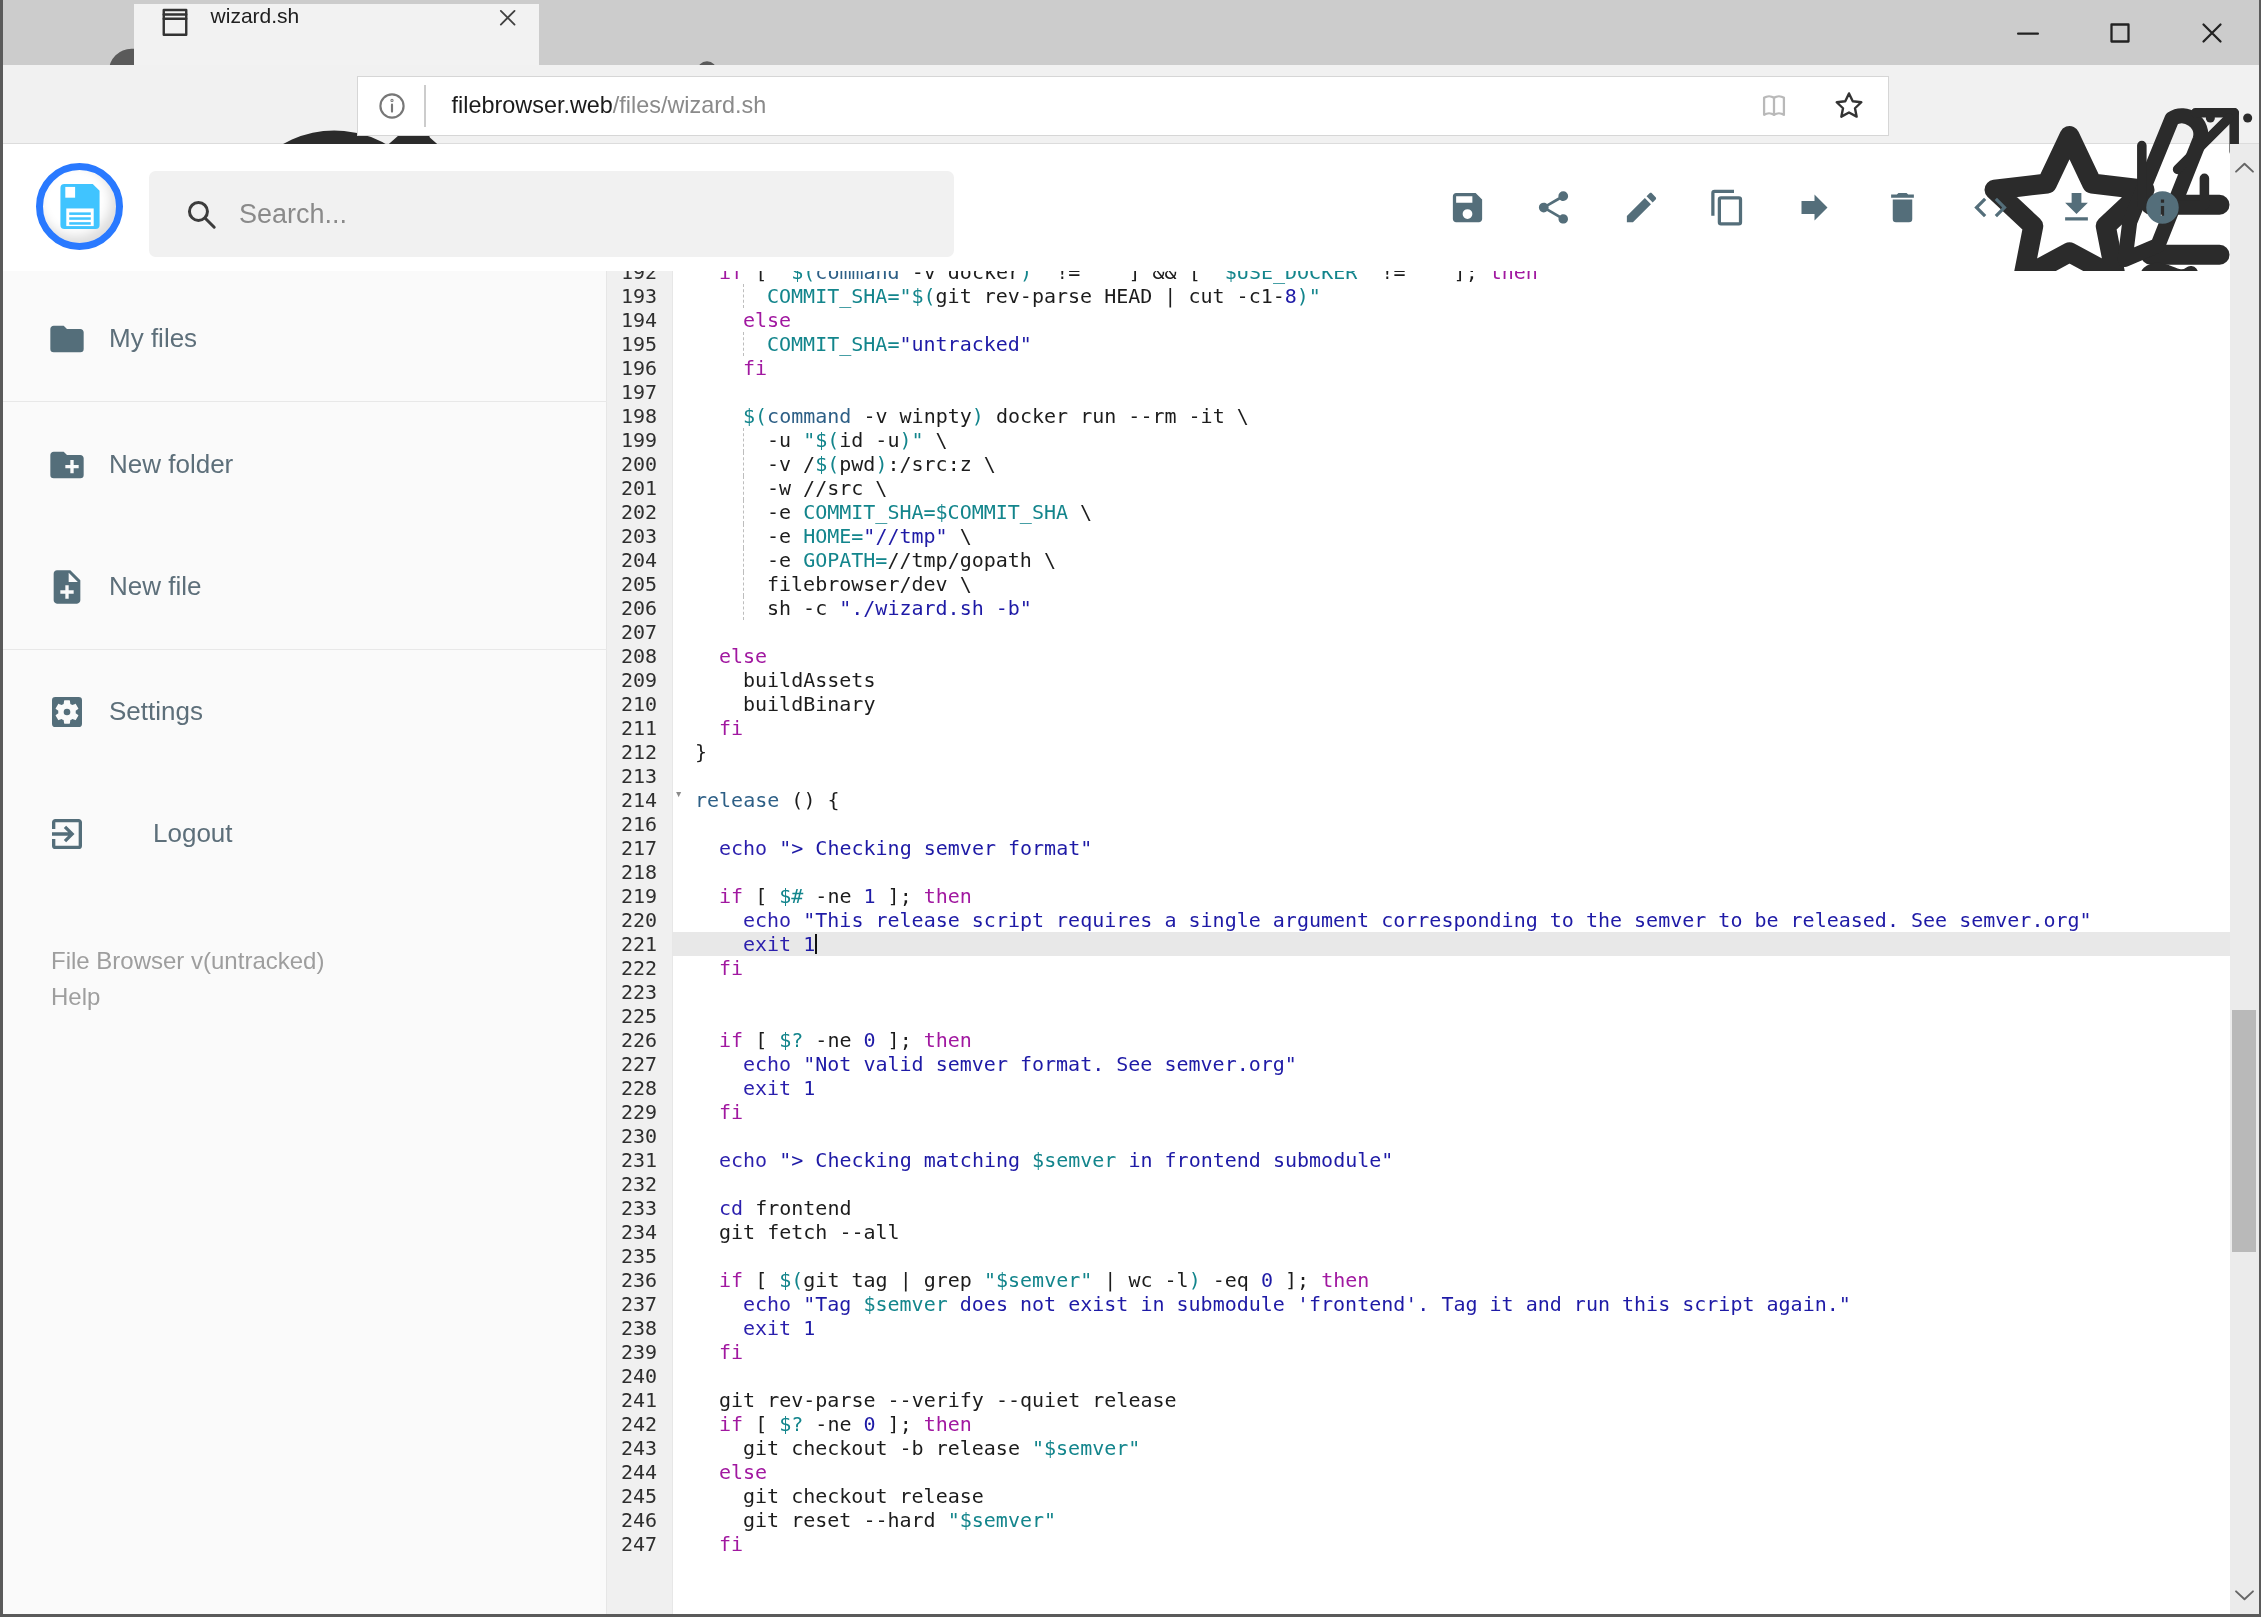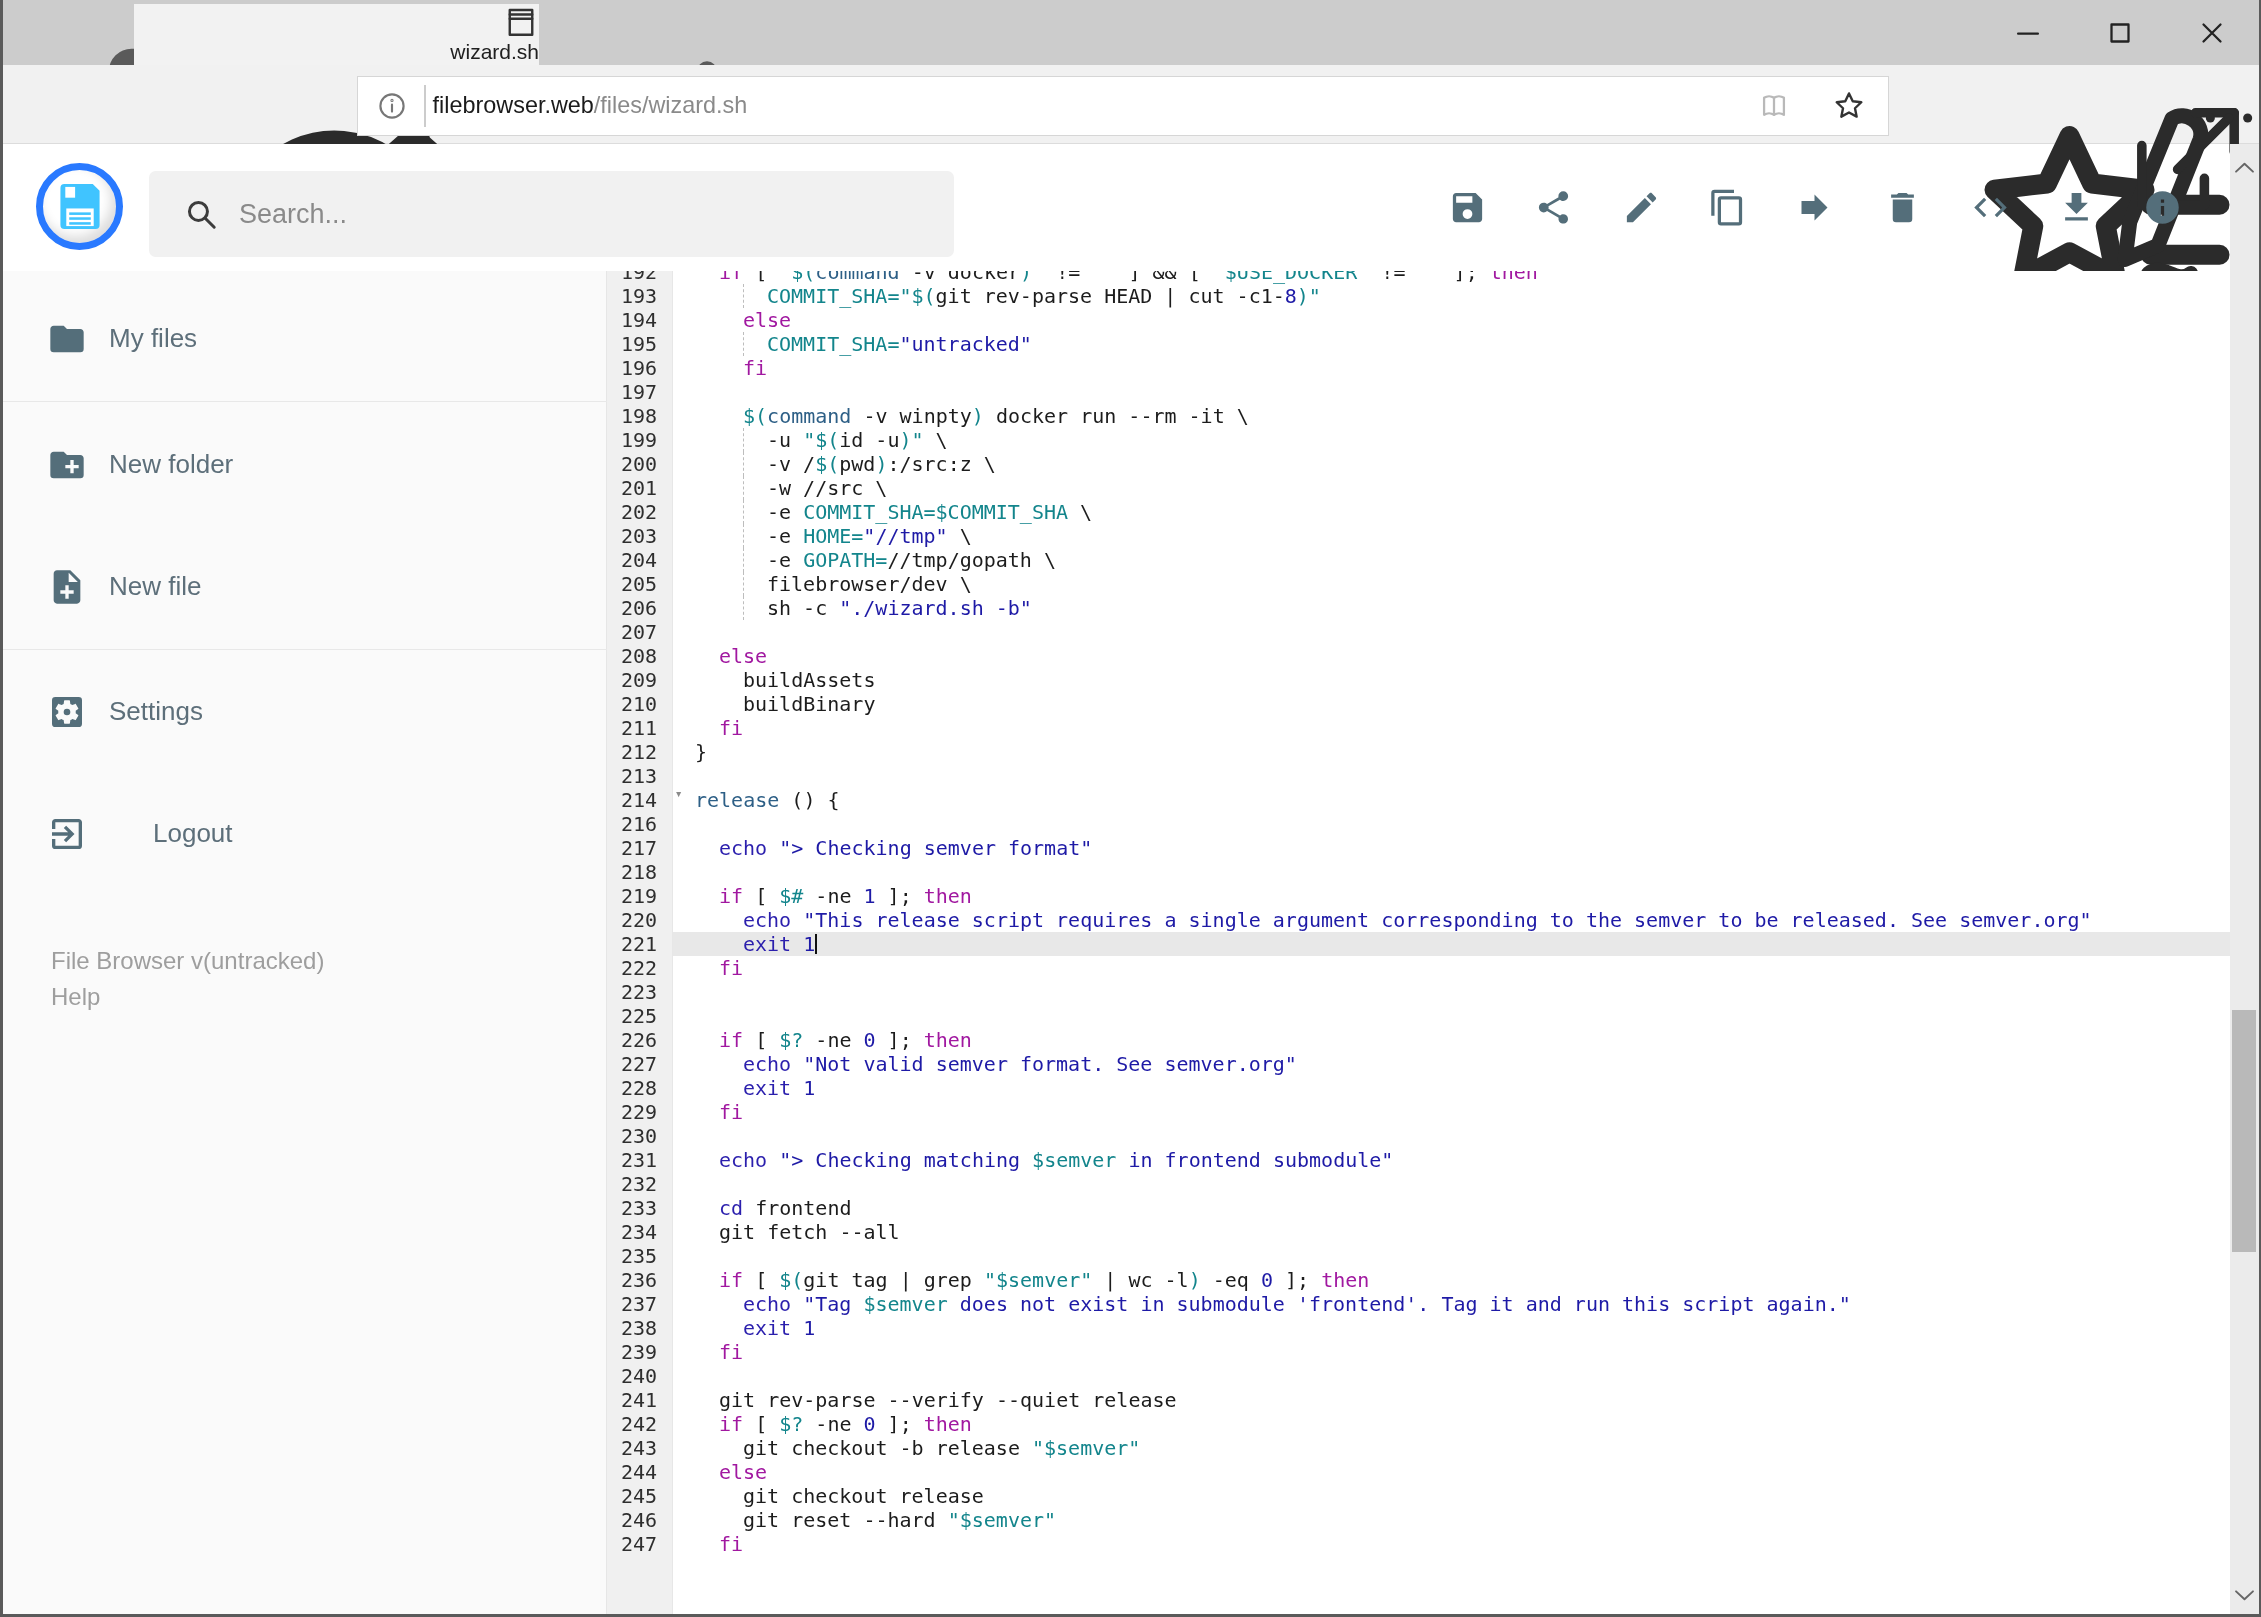--- a/index.html
+++ b/index.html
@@ -8,32 +8,32 @@
           --icon-slate:#546e7a;--chrome-bg:#cccccc;--toolbar-bg:#f1f1f1;
           --code-keyword:#a118a0;--code-builtin:#2b1fad;--code-string:#1e1aa6;--code-number:#1e1aa6;
           --code-variable:#13858c;--code-function:#2d5f86;--code-plain:#1c1c1c;
           --active-line:#e8e8e8;--gutter-bg:#f0f0f0;--logo-ring:#2979ff;--logo-floppy:#40c4ff;}
   .abs{position:absolute;}
   svg{display:block;}
   .sicon svg{width:100%;height:100%;stroke:currentColor;fill:none;stroke-width:1.6;stroke-linecap:round;stroke-linejoin:round;}
   .ficon svg{width:100%;height:100%;fill:currentColor;}
   
   #titlebar{left:0;top:0;width:2261px;height:65px;background:var(--chrome-bg);}
-  #tab-active{left:134px;top:4px;width:405px;height:61px;background:#f2f2f2;display:flex;align-items:flex-end;flex-direction:column;}
+  #tab-active{left:134px;top:4px;width:405px;height:61px;background:#f2f2f2;display:flex;align-items:flex-start;}
   .tb-icon{width:36px;height:36px;color:#5a5a5a;}
   #tab-doc-icon{margin-left:22.6px;color:#333;}
   #tab-title{margin-left:18px;font-size:21px;color:#202020;flex:1;}
   #tab-close{width:27.4px;height:27.4px;color:#404040;margin-right:18px;}
   #win-controls{right:11.3px;top:0;height:65px;display:flex;align-items:center;gap:58px;padding-right:21px;color:#222;}
   .winbtn{width:34px;height:34px;}
   
   #navbar{left:0;top:65px;width:2261px;height:79px;background:var(--toolbar-bg);border-bottom:0.8px solid #dcdcdc;box-sizing:border-box;}
   .nav-icon{width:37px;height:37px;color:#2b2b2b;}
   #addressbar{left:357px;top:10.5px;width:1532px;height:60px;background:#fff;border:0.8px solid #d6d6d6;box-sizing:border-box;display:flex;align-items:center;}
-  #url-text{font-size:23.4px;margin-left:7px;white-space:nowrap;}
+  #url-text{font-size:23.4px;margin-left:26px;white-space:nowrap;}
   #url-host{color:#1b1b1b;}
   #url-path{color:#8a8a8a;}
   
   #appheader{left:0;top:144px;width:1967px;height:128px;background:#fff;border-bottom:0.8px solid #e4e4e4;box-sizing:border-box;}
   #logo{left:36px;top:18.6px;width:87px;height:87px;border-radius:50%;background:#fff;border:7.3px solid var(--logo-ring);box-sizing:border-box;display:flex;align-items:center;justify-content:center;box-shadow:inset -4.8px -6.5px 11.3px rgba(0,0,0,.14);}
   #searchbox{left:149px;top:27px;width:805px;height:86px;background:#f1f1f1;border-radius:6.5px;display:flex;align-items:center;}
   #search-input{border:none;background:transparent;outline:none;font-size:27px;color:#444;font-family:"Liberation Sans",sans-serif;flex:1;}
   #search-input::placeholder{color:#8a8a8a;}
   #header-actions .act{position:absolute;top:27.4px;width:73px;height:73px;display:flex;align-items:center;justify-content:center;color:var(--icon-slate);cursor:pointer;}
   #header-actions .act .ficon{width:39px;height:39px;}

